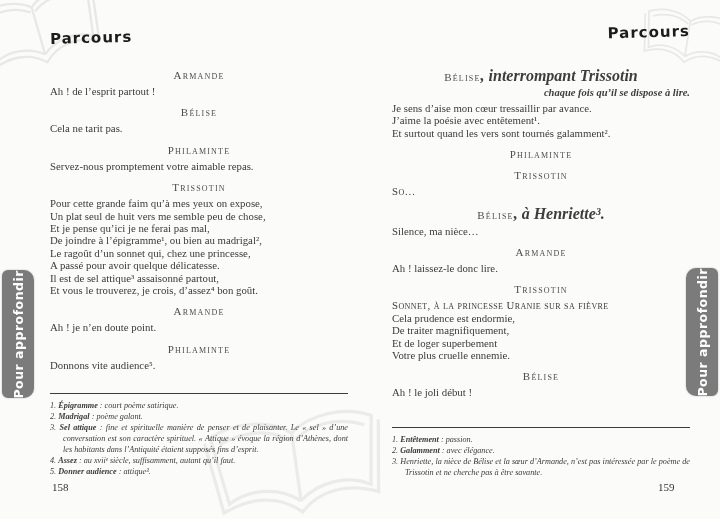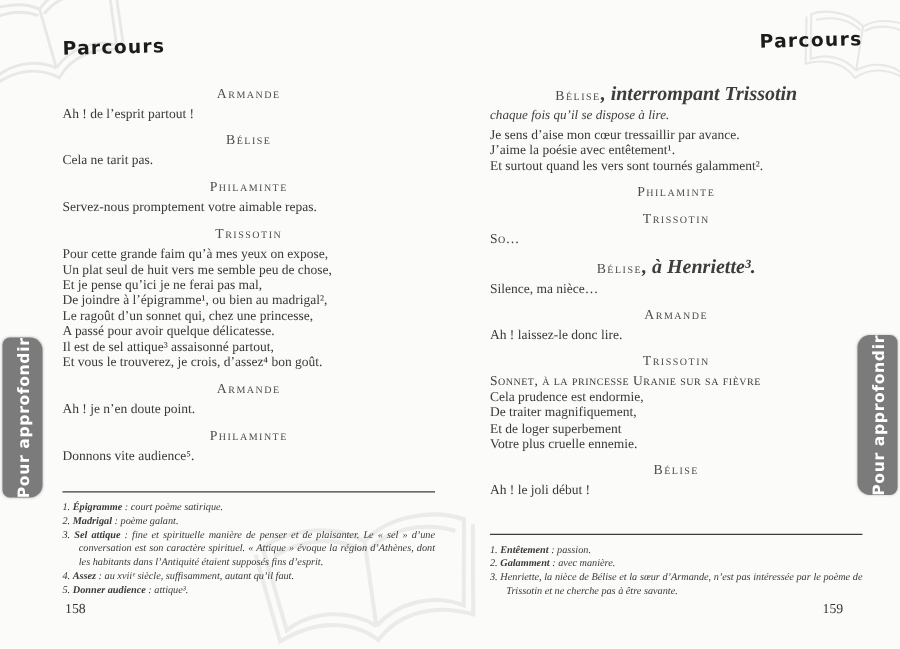--- a/index.html
+++ b/index.html
@@ -20,21 +20,21 @@
   .speaker{
     text-align:center;font-variant:small-caps;color:#4d4d4d;
     font-size:11px;line-height:11px;letter-spacing:1.2px;
     margin-top:10px;margin-bottom:4px;
   }
   .sp-dir{
     font-variant:normal;font-style:italic;font-weight:bold;
     letter-spacing:0;color:#3d3d3d;font-size:16px;
   }
   .sp-dir2{
-    text-align:left;font-style:italic;font-weight:normal;color:#3d3d3d;
+    text-align:right;font-style:italic;font-weight:bold;color:#3d3d3d;
     font-size:10.5px;line-height:12px;margin-bottom:3px;
   }
   .verse-line{font-size:10.8px;line-height:12.4px;color:#3a3a3a;}
   .smallcaps{font-variant:small-caps;letter-spacing:0.4px;}
   .footnotes{
     position:absolute;width:298px;font-size:8.2px;line-height:11px;
     color:#3a3a3a;text-align:justify;
   }
   .fn-left{left:50px;top:393px;}
   .fn-right{left:392px;top:427px;}
@@ -149,21 +149,21 @@
       <div class="fn-item"><span class="fn-num">2. </span><span class="fn-term">Madrigal</span><span class="fn-rest"> : poème galant.</span></div>
       <div class="fn-item"><span class="fn-num">3. </span><span class="fn-term">Sel attique</span><span class="fn-rest"> : fine et spirituelle manière de penser et de plaisanter. Le « sel » d’une conversation est son caractère spirituel. « Attique » évoque la région d’Athènes, dont les habitants dans l’Antiquité étaient supposés fins d’esprit.</span></div>
       <div class="fn-item"><span class="fn-num">4. </span><span class="fn-term">Assez</span><span class="fn-rest"> : au xviiᵉ siècle, suffisamment, autant qu’il faut.</span></div>
       <div class="fn-item"><span class="fn-num">5. </span><span class="fn-term">Donner audience</span><span class="fn-rest"> : attique³.</span></div>
     </div>
 </div>
 <div class="footnotes fn-right">
   <div class="fn-rule"></div>
   <div class="fn-items">
       <div class="fn-item"><span class="fn-num">1. </span><span class="fn-term">Entêtement</span><span class="fn-rest"> : passion.</span></div>
-      <div class="fn-item"><span class="fn-num">2. </span><span class="fn-term">Galamment</span><span class="fn-rest"> : avec manière.</span></div>
+      <div class="fn-item"><span class="fn-num">2. </span><span class="fn-term">Galamment</span><span class="fn-rest"> : avec élégance.</span></div>
       <div class="fn-item"><span class="fn-num">3. </span><span class="fn-rest">Henriette, la nièce de Bélise et la sœur d’Armande, n’est pas intéressée par le poème de Trissotin et ne cherche pas à être savante.</span></div>
     </div>
 </div>
 
 <div class="pageno pn-left">158</div>
 <div class="pageno pn-right">159</div>
 
 <div class="tab tab-left">
   <span>Pour approfondir</span>
 </div>

